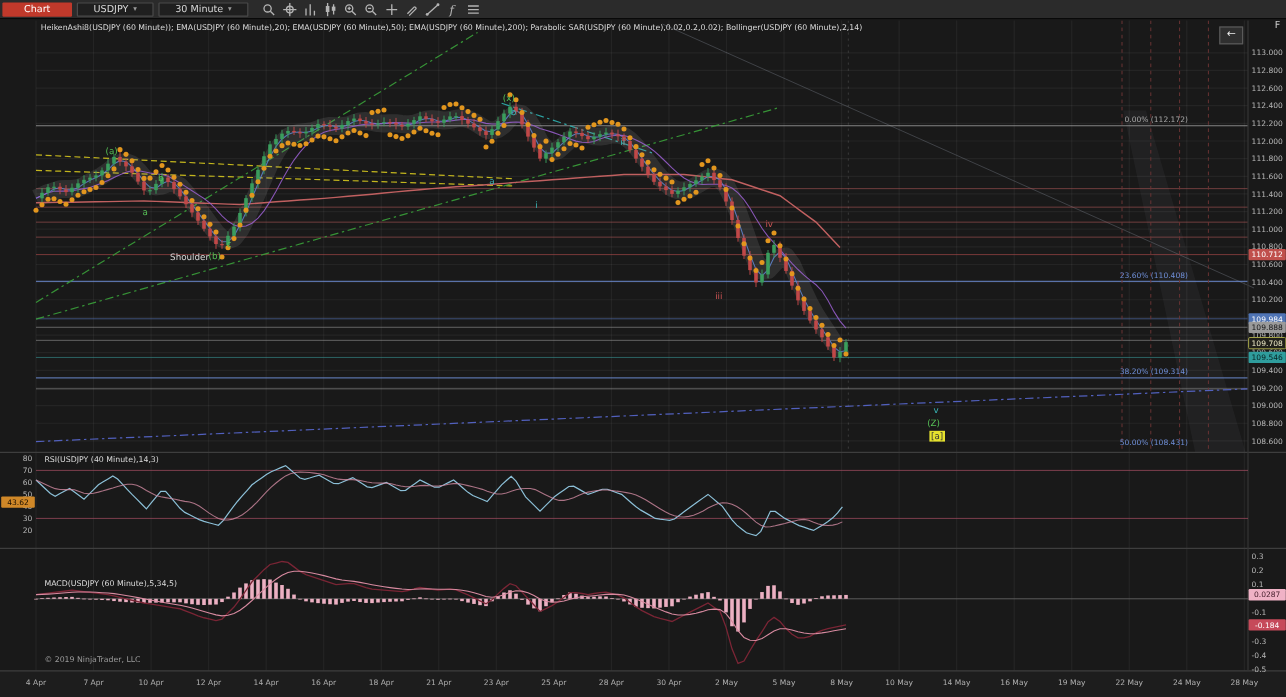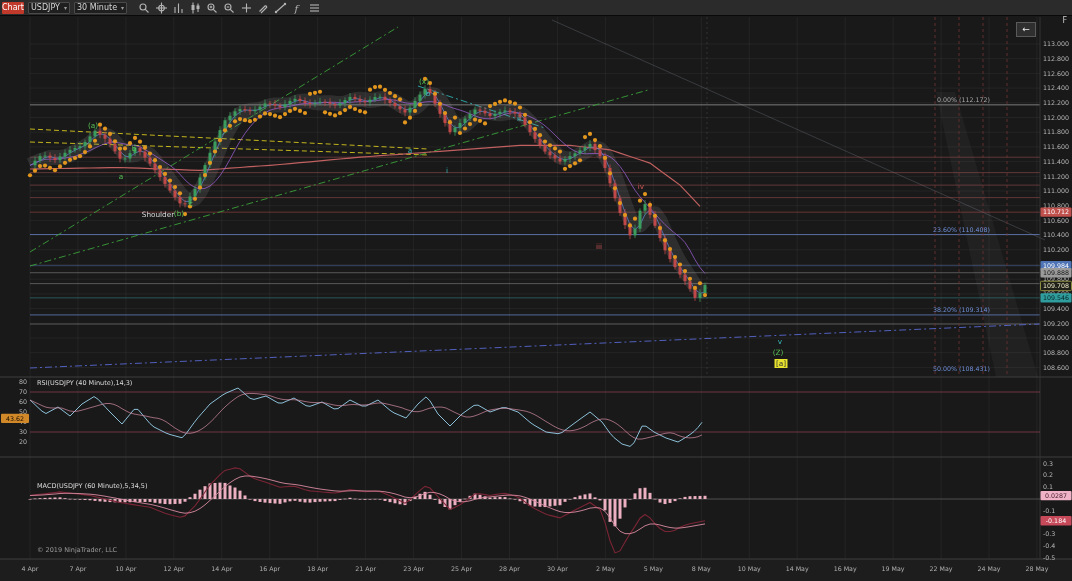--- a/index.html
+++ b/index.html
@@ -1,21 +1,21 @@
 <!DOCTYPE html>
 <html><head>
 <meta charset="utf-8">
 <style>
   *{margin:0;padding:0;box-sizing:border-box}
   html,body{width:1072px;height:581px;overflow:hidden;background:#141414}
   body{font-family:"DejaVu Sans",sans-serif}
   .root{position:relative;width:1072px;height:581px;background:#1b1b1b}
   .toolbar{position:absolute;top:0;left:0;right:0;height:16px;background:#2b2b2b;border-bottom:1px solid #090909;display:flex;align-items:center;gap:4px;padding:0 2px;z-index:5}
-  .chart-tab{background:#c0392b;color:#fff;font-size:8px;padding:1px 0 2px;border-radius:1px;cursor:default}
-  .dd{display:flex;align-items:center;gap:4px;background:#1f1f1f;border:1px solid #4a4a4a;color:#d8d8d8;font-size:8px;padding:0 2px;height:12px;border-radius:1px}
+  .chart-tab{background:#c0392b;color:#fff;font-size:8px;padding:1px 18px 2px;border-radius:1px;cursor:default}
+  .dd{display:flex;align-items:center;gap:4px;background:#1f1f1f;border:1px solid #4a4a4a;color:#d8d8d8;font-size:8px;padding:0 13px;height:12px;border-radius:1px}
   .caret{font-size:6px;color:#9a9a9a}
   .icons{display:flex;gap:2px;margin-left:6px;align-items:center}
   .tbtn{width:15px;height:13px;display:flex;align-items:center;justify-content:center;border-radius:1px}
   svg#chart-svg{position:absolute;top:0;left:0;z-index:1;font-family:"DejaVu Sans",sans-serif}
   .overlay{position:absolute;z-index:4;pointer-events:none;white-space:nowrap}
   .ind-main{left:34px;top:19px;font-size:6.5px;color:#dcdcdc}
   .ind-rsi{left:37px;top:379px;font-size:6.5px;color:#dcdcdc}
   .ind-macd{left:37px;top:482px;font-size:6.5px;color:#dcdcdc}
   .copyright{left:37px;top:546px;font-size:6.5px;color:#9a9a9a}
   .back-btn{position:absolute;left:1016px;top:22px;width:20px;height:15px;background:#2f2f2f;border:1px solid #5a5a5a;color:#ececec;font-size:9px;line-height:13px;text-align:center;z-index:4}
@@ -879,19 +879,20 @@
       <g>
         <rect x="1040.5" y="490.9134" width="31" height="9.4" fill="#f0b2c6" stroke="none" stroke-width="0" rx="1"></rect>
         <text x="1056" y="497.9134" fill="#47202e" font-size="6.3" text-anchor="middle">0.0287</text>
       </g>
       <g>
         <rect x="1040.5" y="516.012" width="31" height="9.4" fill="#c64a5a" stroke="none" stroke-width="0" rx="1"></rect>
         <text x="1056" y="523.012" fill="#ffffff" font-size="6.3" text-anchor="middle">-0.184</text>
       </g>
     </svg>
 
+  <div class="overlay ind-main">HeikenAshi8(USDJPY (60 Minute)); EMA(USDJPY (60 Minute),20); EMA(USDJPY (60 Minute),50); EMA(USDJPY (60 Minute),200); Parabolic SAR(USDJPY (60 Minute),0.02,0.2,0.02); Bollinger(USDJPY (60 Minute),2,14)</div>
   <div class="overlay ind-rsi">RSI(USDJPY (40 Minute),14,3)</div>
   <div class="overlay ind-macd">MACD(USDJPY (60 Minute),5,34,5)</div>
   <div class="overlay copyright">© 2019 NinjaTrader, LLC</div>
 
   <div class="back-btn">←</div>
   <div class="f-label">F</div>
 </div>
 
 </body></html>

